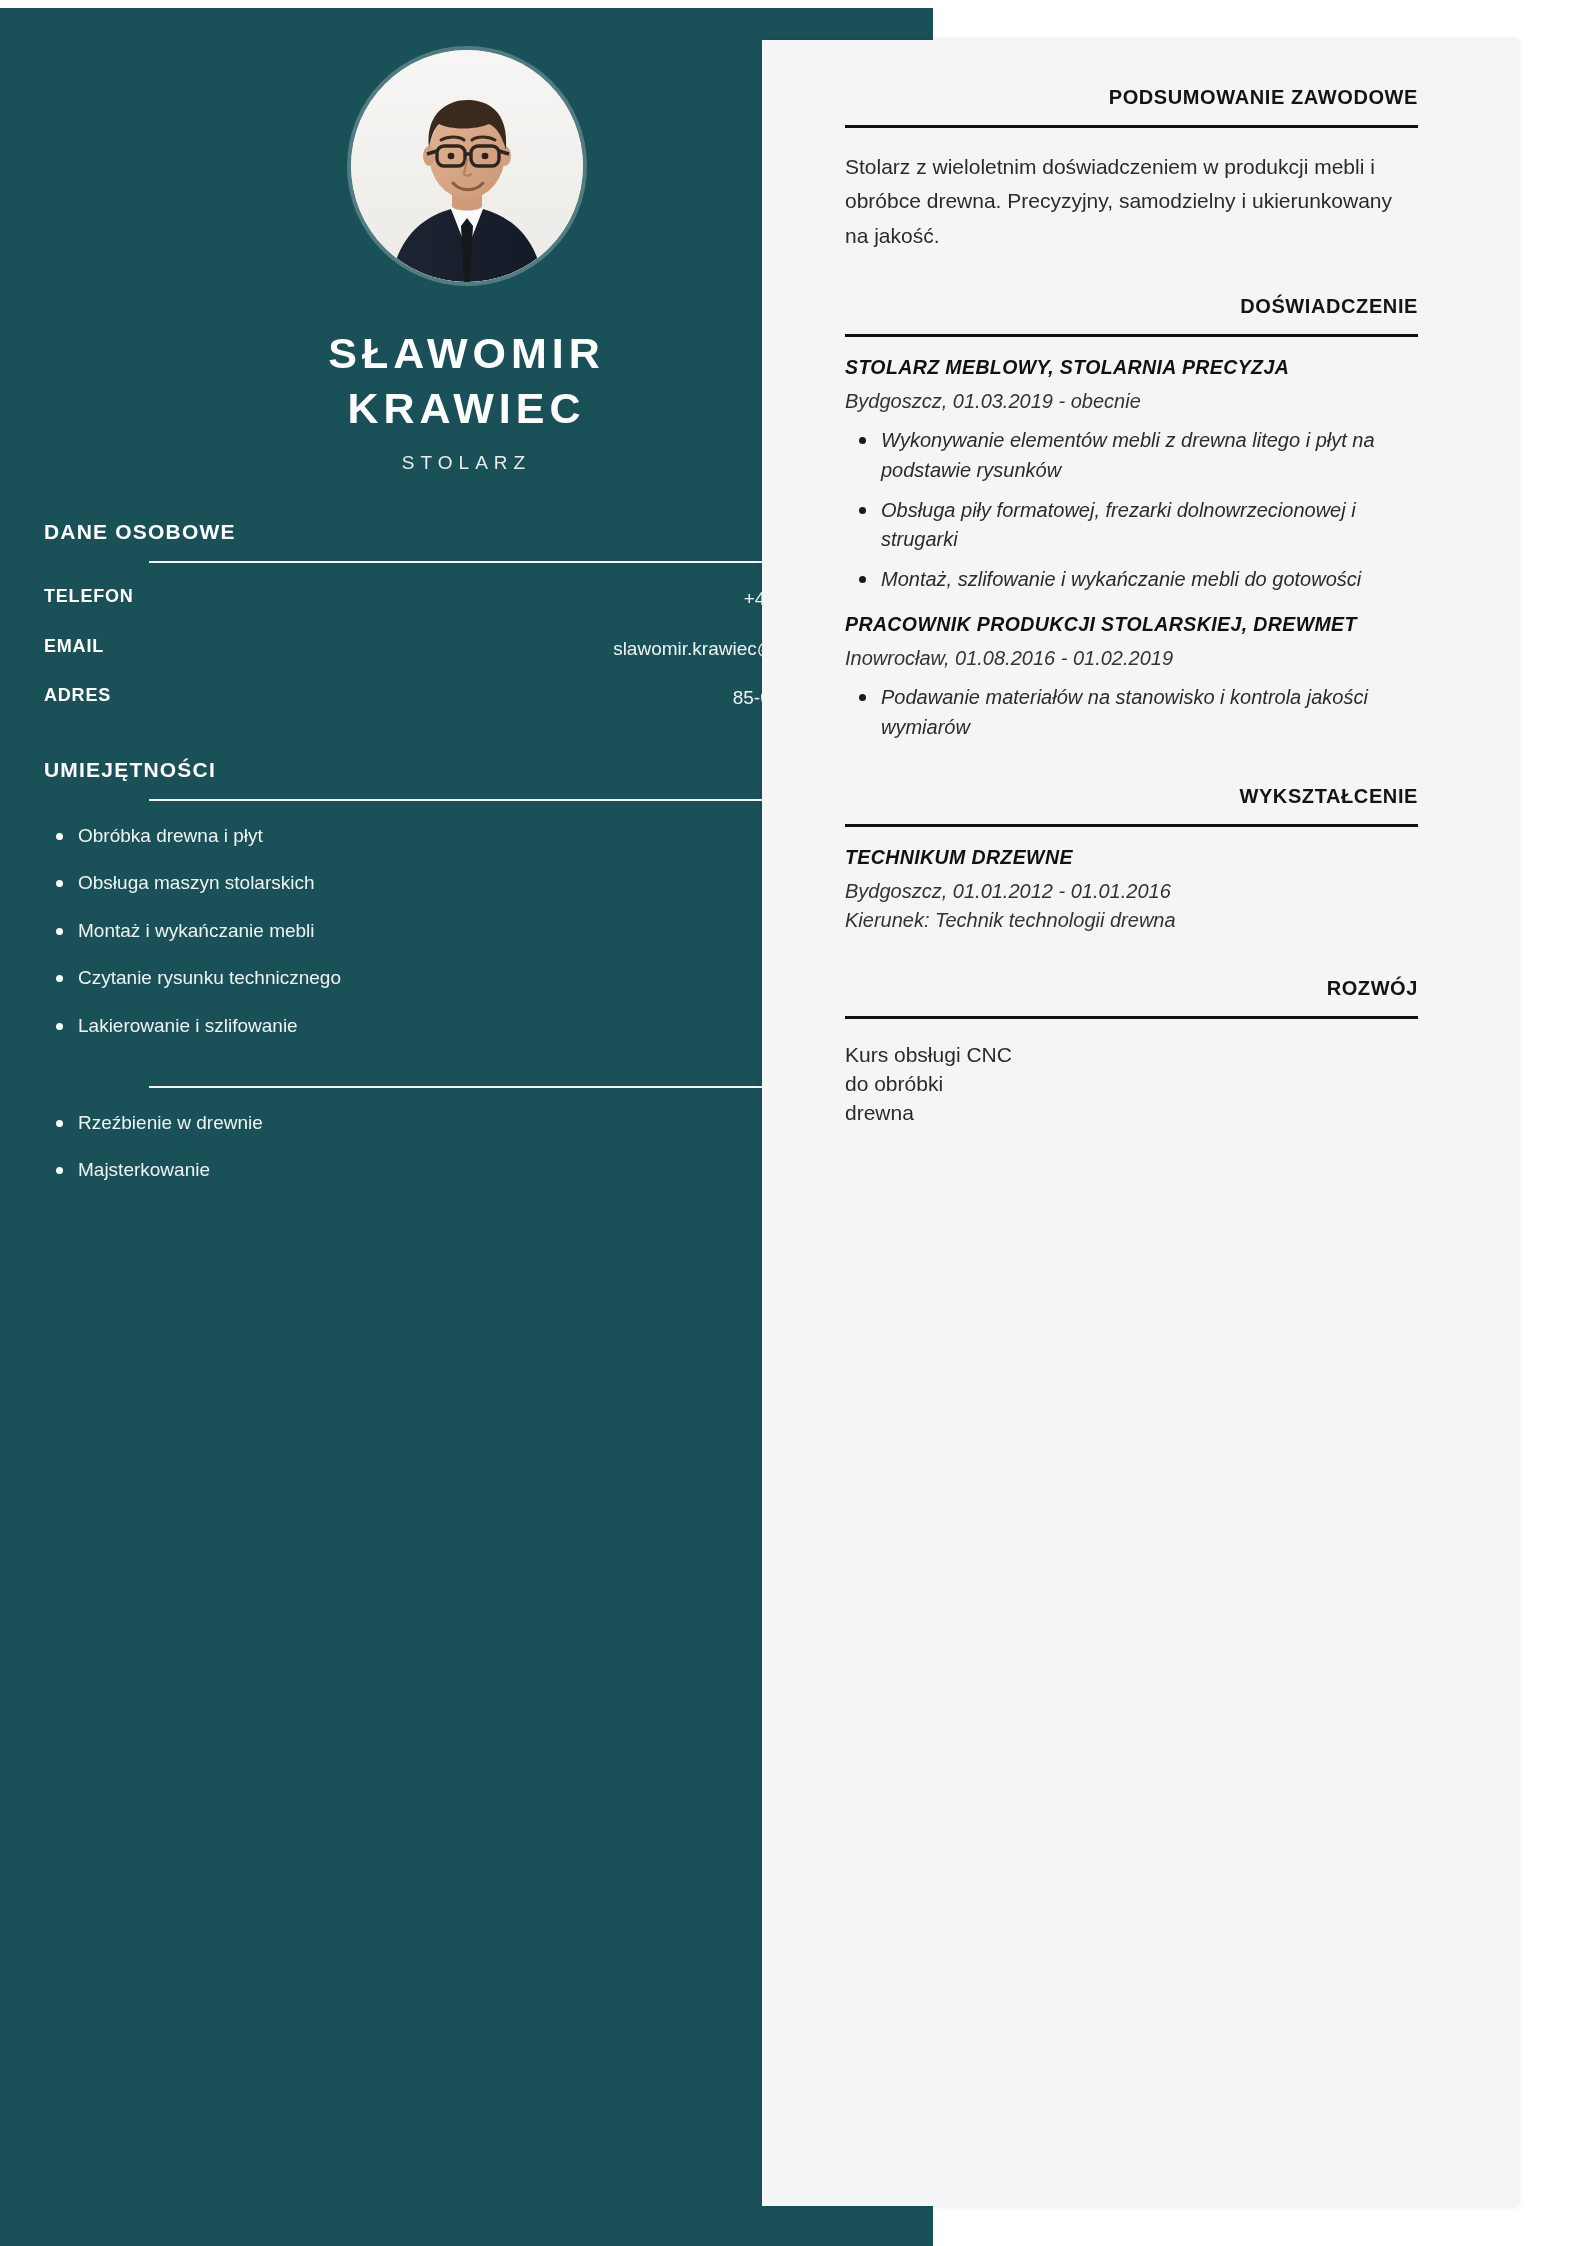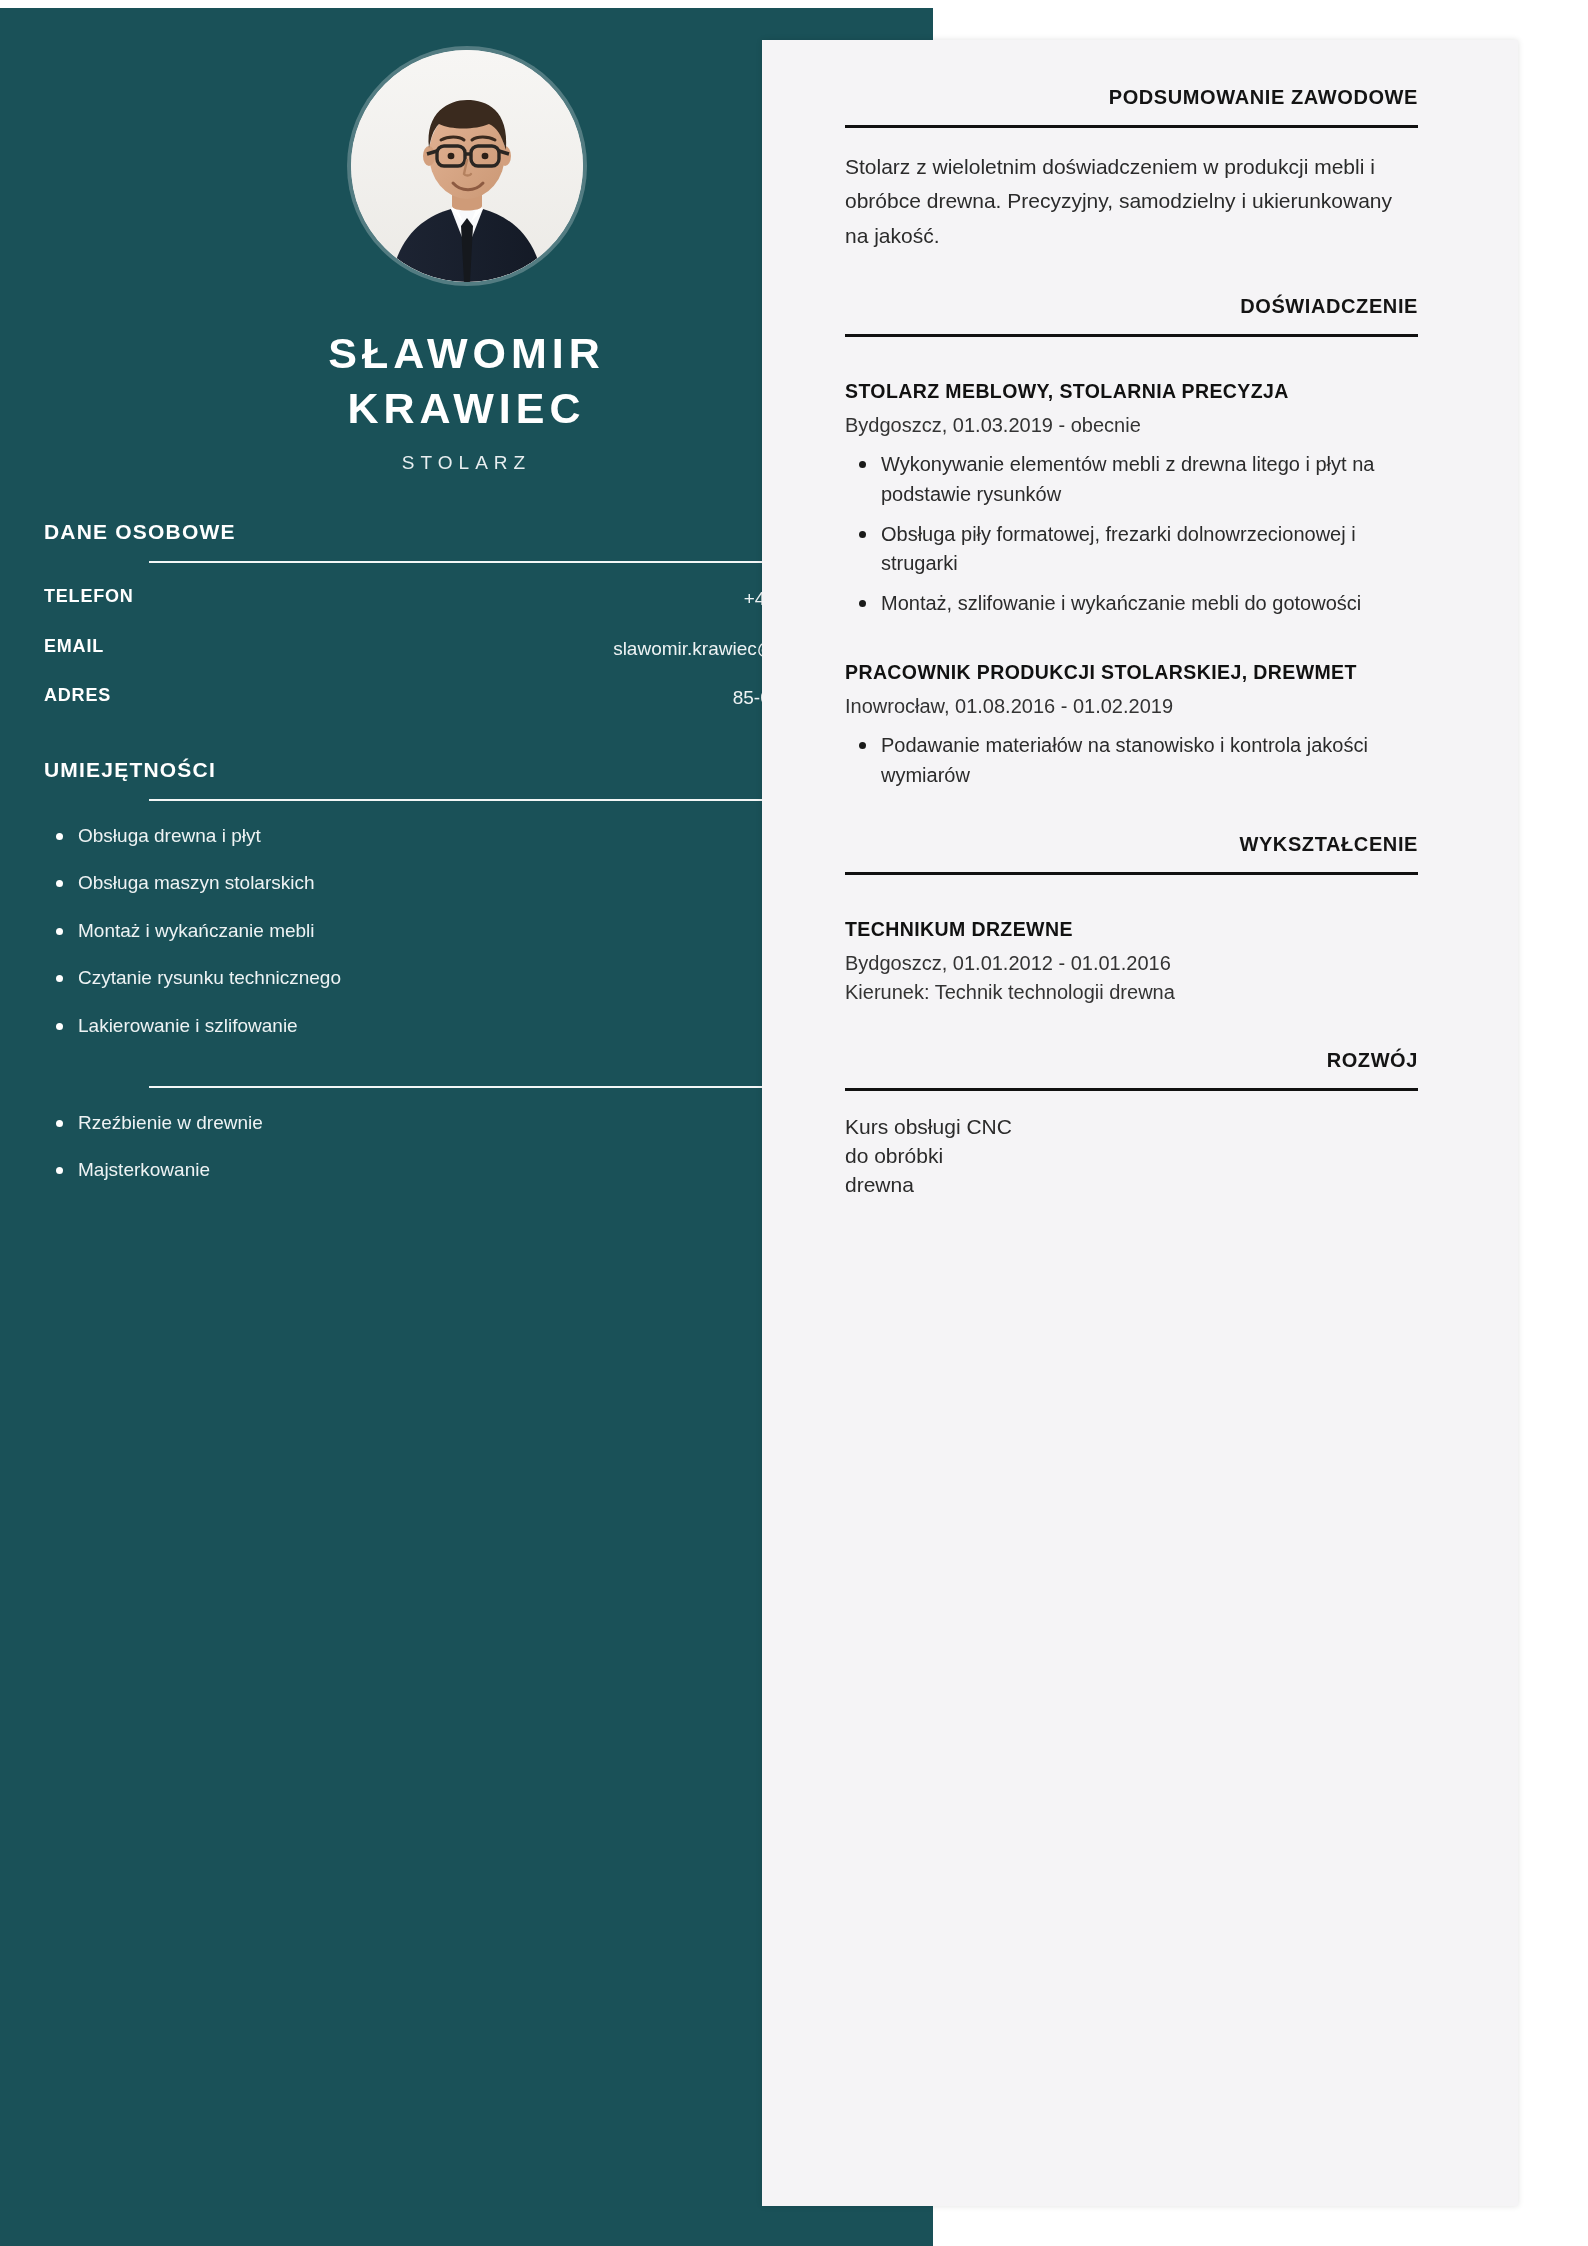--- a/index.html
+++ b/index.html
@@ -156,21 +156,21 @@
     height: 3px;
     background: #111111;
     margin-top: 16px;
   }
   .r-para {
     margin-top: 22px;
     color: #2b2b2b;
     font-size: 21px;
     line-height: 1.64;
   }
-  .entry { margin-top: 40px; }
+  .entry { margin-top: 16px; font-style: italic; }
   .entry-title {
     color: #111111;
     font-size: 19.5px;
     font-weight: bold;
     letter-spacing: 0.4px;
     line-height: 1.44;
     text-transform: uppercase;
   }
   .entry-meta {
     margin-top: 6px;
@@ -299,21 +299,21 @@
           <div class="kv-key">ADRES</div>
           <div class="kv-val">85-010 Bydgoszcz</div>
         </div>
       </div>
     </div>
 
     <div class="l-section">
       <div class="l-head">UMIEJĘTNOŚCI</div>
       <div class="l-rule"></div>
       <ul class="bullets">
-        <li>Obsługa drewna i płyt</li>
+        <li>Obróbka drewna i płyt</li>
         <li>Obsługa maszyn stolarskich</li>
         <li>Montaż i wykańczanie mebli</li>
         <li>Czytanie rysunku technicznego</li>
         <li>Lakierowanie i szlifowanie</li>
       </ul>
     </div>
 
     <div class="l-section">
       <div class="l-rule"></div>
       <ul class="bullets">

